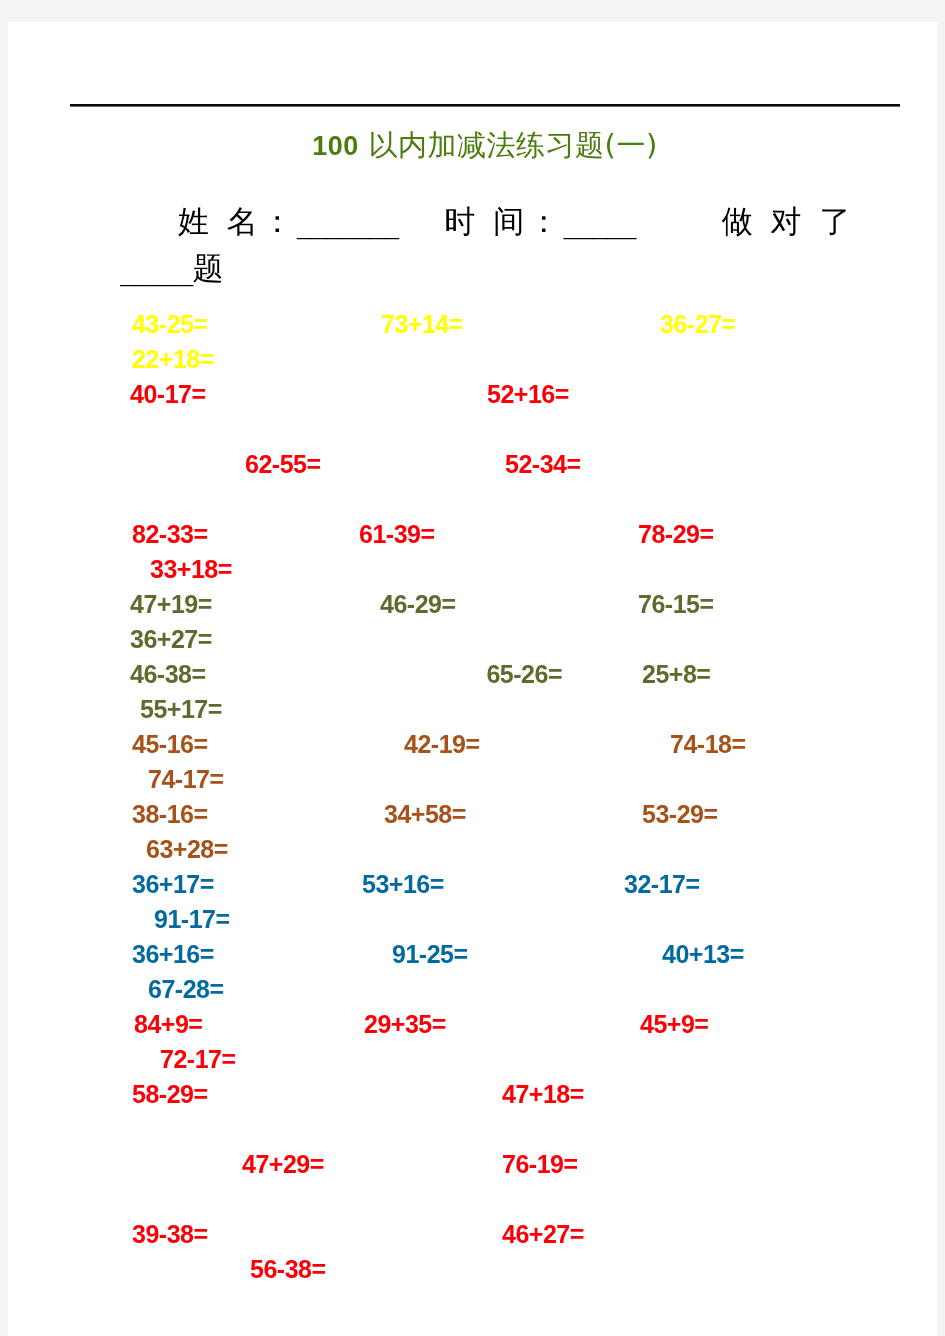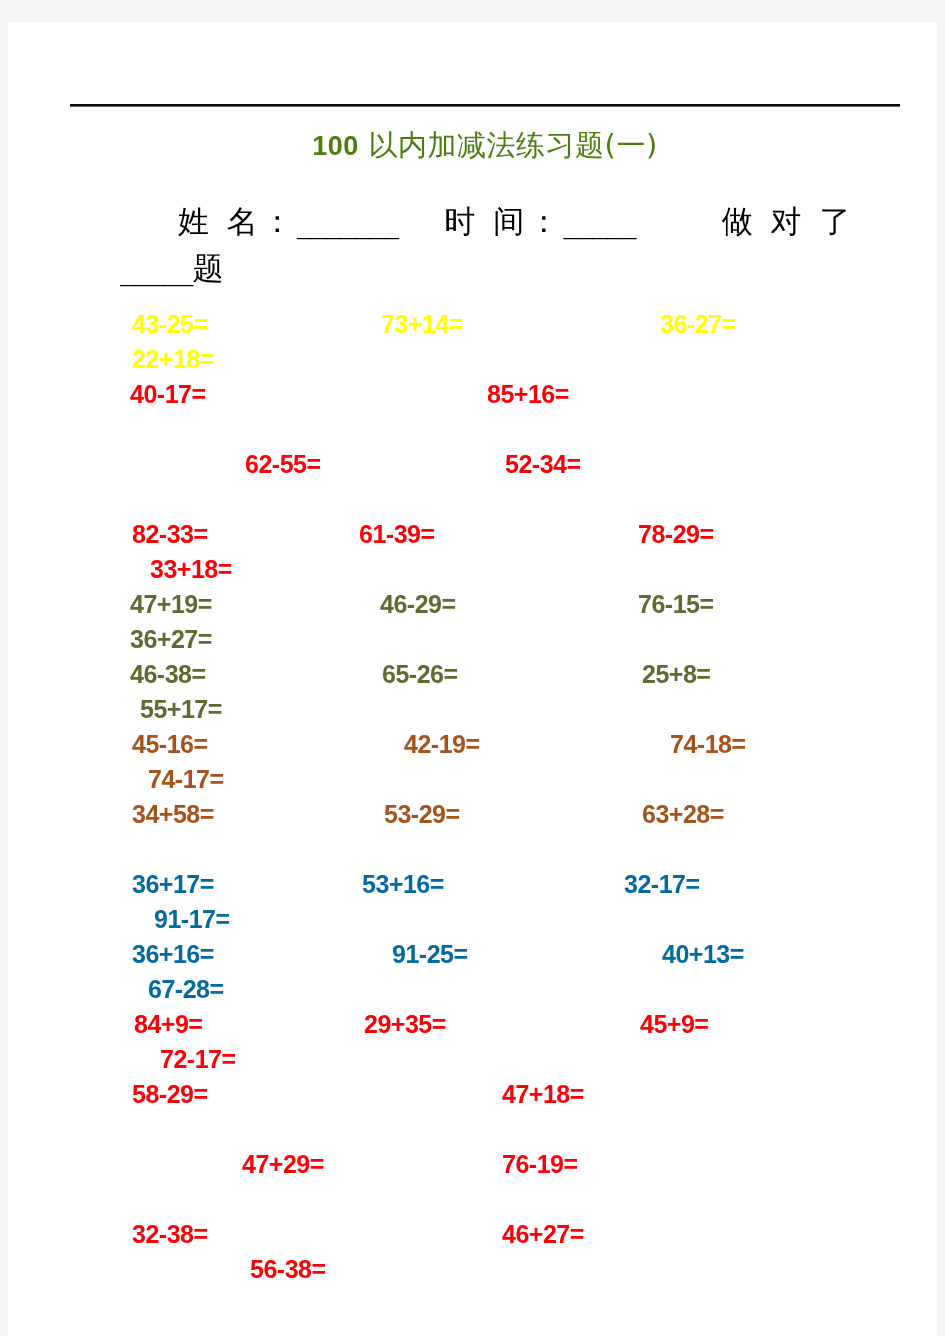--- a/index.html
+++ b/index.html
@@ -109,21 +109,21 @@
   .sp-b .item:nth-child(4) { width: auto; padding-left: 0; }
   .sp-c .item { width: 187px; padding-left: 62px; }
   .sp-c .item:nth-child(2) { padding-left: 40px; }
   .sp-c .item:nth-child(3) { padding-left: 92px; }
   .sp-c .item:nth-child(4) { padding-left: 80px; }
   .sp-d .item { width: 180px; padding-left: 60px; }
   .sp-d .item:nth-child(2) { padding-left: 70px; }
   .sp-d .item:nth-child(3) { padding-left: 78px; }
   .sp-d .item:nth-child(4) { padding-left: 60px; }
   .sp-e .item { width: 180px; padding-left: 60px; }
-  .sp-e .item:nth-child(2) { padding-left: 72px; }
+  .sp-e .item:nth-child(2) { padding-left: 72px; text-align: right; }
   .sp-e .item:nth-child(3) { padding-left: 80px; }
   .sp-e .item:nth-child(4) { padding-left: 70px; }
   .sp-f .item { width: 180px; padding-left: 62px; }
   .sp-f .item:nth-child(2) { padding-left: 92px; }
   .sp-f .item:nth-child(3) { padding-left: 86px; }
   .sp-f .item:nth-child(4) { padding-left: 78px; }
   .sp-g .item { width: 180px; padding-left: 62px; }
   .sp-g .item:nth-child(2) { padding-left: 72px; }
   .sp-g .item:nth-child(3) { padding-left: 78px; }
   .sp-g .item:nth-child(4) { padding-left: 76px; }
@@ -168,21 +168,21 @@
 
     <div class="row sp-a c-yellow">
       <span class="item">43-25=</span>
       <span class="item">73+14=</span>
       <span class="item">36-27=</span>
       <span class="item">22+18=</span>
     </div>
 
     <div class="row sp-b c-red tall">
       <span class="item">40-17=</span>
-      <span class="item">85+16=</span>
+      <span class="item">52+16=</span>
       <span class="item">62-55=</span>
       <span class="item">52-34=</span>
     </div>
 
     <div class="row sp-c c-red">
       <span class="item">82-33=</span>
       <span class="item">61-39=</span>
       <span class="item">78-29=</span>
       <span class="item">33+18=</span>
     </div>
@@ -202,20 +202,21 @@
     </div>
 
     <div class="row sp-f c-brown">
       <span class="item">45-16=</span>
       <span class="item">42-19=</span>
       <span class="item">74-18=</span>
       <span class="item">74-17=</span>
     </div>
 
     <div class="row sp-g c-brown">
+      <span class="item">38-16=</span>
       <span class="item">34+58=</span>
       <span class="item">53-29=</span>
       <span class="item">63+28=</span>
     </div>
 
     <div class="row sp-h c-green">
       <span class="item">36+17=</span>
       <span class="item">53+16=</span>
       <span class="item">32-17=</span>
       <span class="item">91-17=</span>
@@ -236,19 +237,19 @@
     </div>
 
     <div class="row sp-k c-red tall">
       <span class="item">58-29=</span>
       <span class="item">47+18=</span>
       <span class="item">47+29=</span>
       <span class="item">76-19=</span>
     </div>
 
     <div class="row sp-l c-red">
-      <span class="item">32-38=</span>
+      <span class="item">39-38=</span>
       <span class="item">46+27=</span>
       <span class="item">56-38=</span>
     </div>
 
   </div>
 </div>
 
 </body></html>

